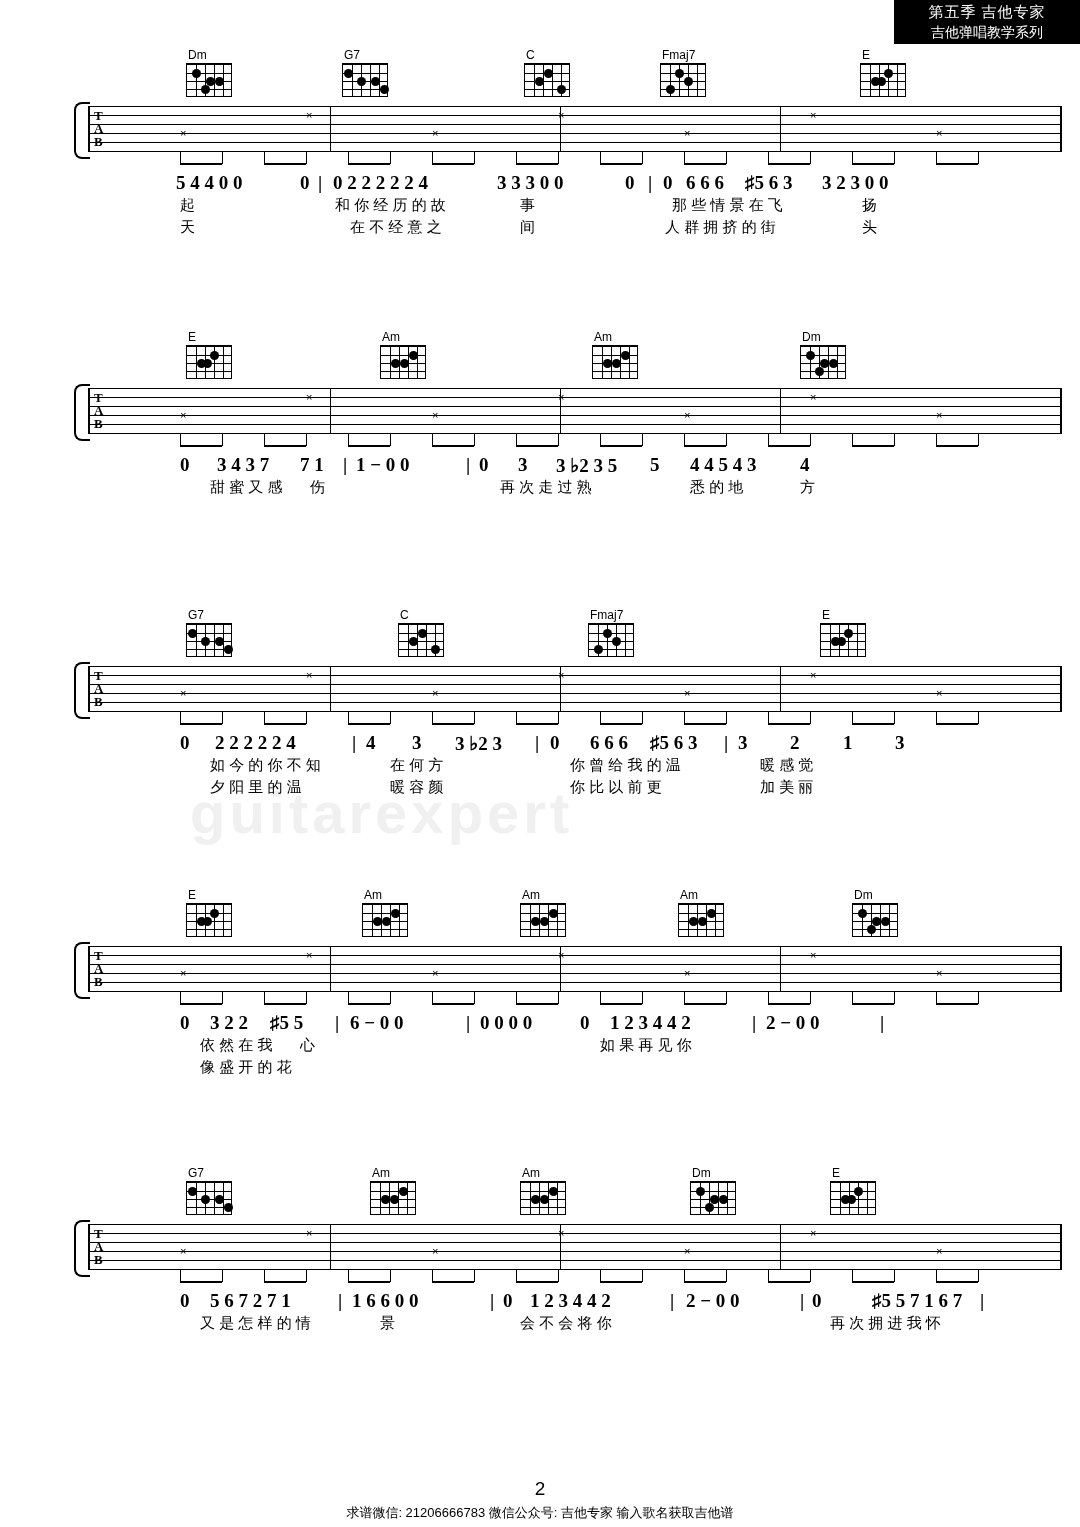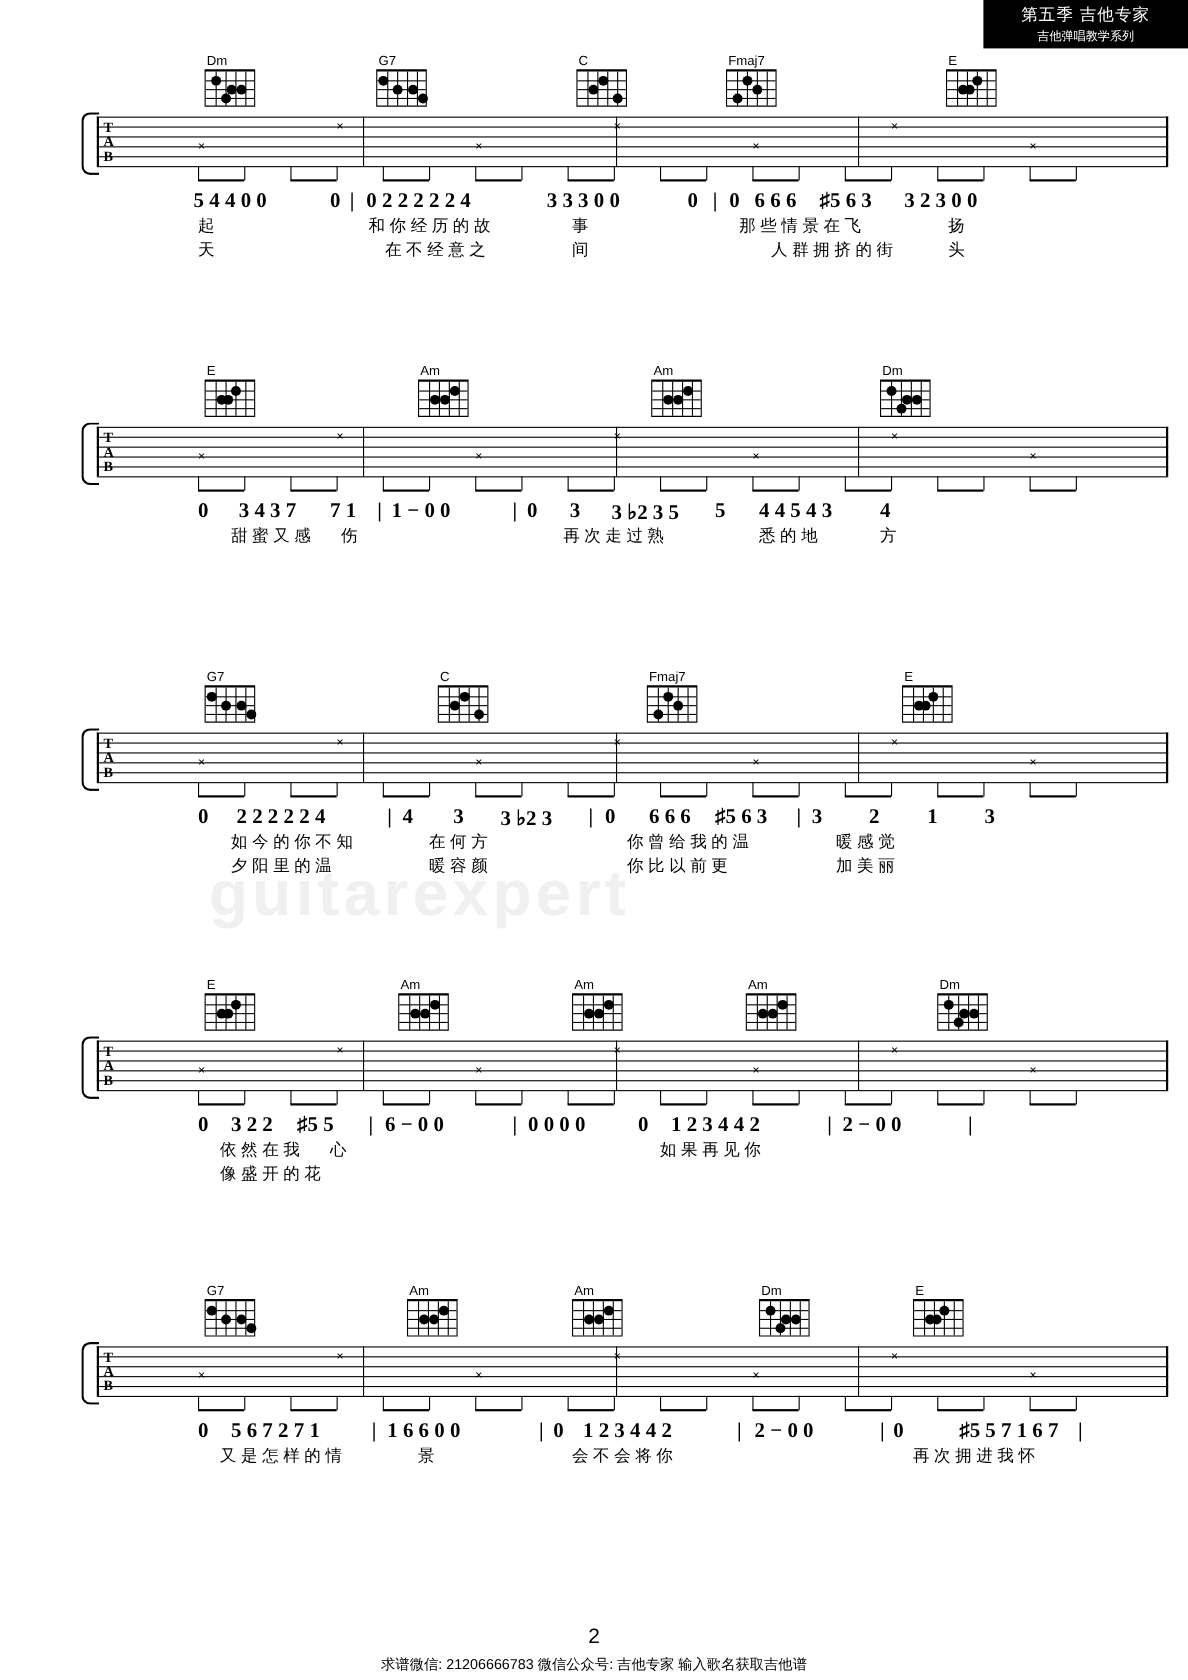--- a/index.html
+++ b/index.html
@@ -7,21 +7,21 @@
     width:1080px;height:1527px;background:#ffffff;
     font-family:"Liberation Serif", serif;
     position:relative;overflow:hidden;
   }
   
   .banner{
     position:absolute;top:0;right:0;width:186px;height:44px;background:#000;
     color:#fff;display:flex;flex-direction:column;align-items:center;justify-content:center;
   }
   .banner .l1{font-size:15px;font-family:"Liberation Sans",sans-serif;letter-spacing:1px;}
-  .banner .l2{font-size:11px;font-family:"Liberation Sans",sans-serif;margin-top:2px;}
+  .banner .l2{font-size:14px;font-family:"Liberation Sans",sans-serif;margin-top:2px;}
 
   
   .watermark{
     position:absolute;left:150px;top:580px;width:720px;height:300px;
     pointer-events:none;user-select:none;
     color:#ededed;font-size:150px;font-weight:bold;
     font-family:"Liberation Sans",sans-serif;
     display:flex;align-items:center;justify-content:center;
     letter-spacing:14px;
   }
@@ -226,21 +226,21 @@
         <div class="cell" style="left: 180px;">起</div>
         <div class="cell" style="left: 335px;">和 你 经 历 的 故</div>
         <div class="cell" style="left: 520px;">事</div>
         <div class="cell" style="left: 672px;">那 些 情  景 在 飞</div>
         <div class="cell" style="left: 862px;">扬</div>
       </div>
       <div class="lyricrow">
         <div class="cell" style="left: 180px;">天</div>
         <div class="cell" style="left: 350px;">在  不 经 意 之</div>
         <div class="cell" style="left: 520px;">间</div>
-        <div class="cell" style="left: 665px; margin-left: 36px;">人 群 拥  挤 的 街</div>
+        <div class="cell" style="left: 665px;">人 群 拥  挤 的 街</div>
         <div class="cell" style="left: 862px;">头</div>
       </div>
     </div>
     <div class="system" style="top: 330px;">
       <div class="chords">
         <div class="chord" style="left: 186px;">
           <div class="nm">E</div>
           <div class="grid">
             <div class="v" style="left: 9px;"></div>
             <div class="v" style="left: 18px;"></div>
@@ -365,21 +365,21 @@
         <div class="cell" style="left: 479px;">0</div>
         <div class="cell" style="left: 518px;">3</div>
         <div class="cell" style="left: 556px;">3 ♭2 3 5</div>
         <div class="cell" style="left: 650px;">5</div>
         <div class="cell" style="left: 690px;">4 4 5 4 3</div>
         <div class="cell" style="left: 800px;">4</div>
       </div>
       <div class="lyricrow">
         <div class="cell" style="left: 210px;">甜 蜜 又 感</div>
         <div class="cell" style="left: 310px;">伤</div>
-        <div class="cell" style="left: 512px;">再   次 走 过 熟</div>
+        <div class="cell" style="left: 500px;">再   次 走 过 熟</div>
         <div class="cell" style="left: 690px;">悉 的 地</div>
         <div class="cell" style="left: 800px;">方</div>
       </div>
     </div>
     <div class="system" style="top: 608px;">
       <div class="chords">
         <div class="chord" style="left: 186px;">
           <div class="nm">G7</div>
           <div class="grid">
             <div class="v" style="left: 9px;"></div>

